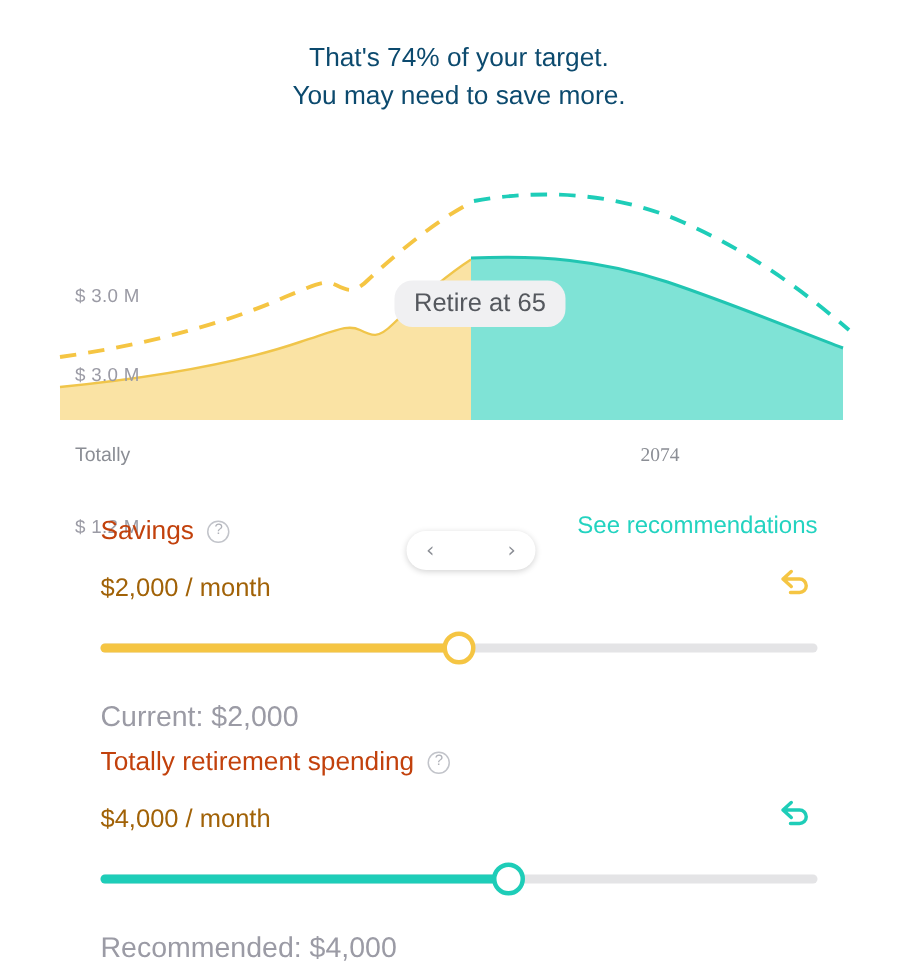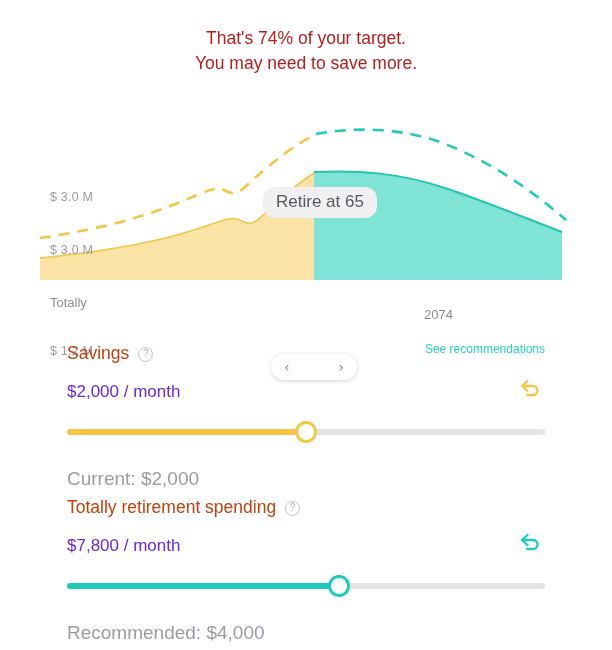--- a/index.html
+++ b/index.html
@@ -7,21 +7,21 @@
     width: 612px; height: 650px;
     background: #ffffff;
     font-family: "Liberation Sans", sans-serif;
     -webkit-font-smoothing: antialiased;
   }
   .page { position: relative; width: 612px; height: 650px; overflow: hidden; }
 
   
   .headline {
     position: absolute; top: 26px; left: 0; width: 612px;
-    text-align: center; color: #b91c1c;
+    text-align: center; color: #0c4a6e;
     font-size: 17.5px; line-height: 25px; font-weight: 400;
   }
   .headline div { white-space: pre; }
 
   
   .chart-wrap { position: absolute; left: 0; top: 90px; width: 484px; height: 200px; }
   .chart-svg { position: absolute; left: 0; top: 0; }
 
   .ylabel {
     position: absolute; left: 50px;
@@ -52,21 +52,21 @@
     font-family: "DejaVu Sans", sans-serif;
     cursor: pointer; user-select: none;
   }
 
   
   .legend {
     position: absolute; left: 0; top: 293px; width: 501px; height: 22px;
     color: #8b8e95; font-size: 13px;
   }
   .legend .lg-left  { position: absolute; left: 50px;  top: 2px; }
-  .legend .lg-right { position: absolute; right: 48px; top: 14px; }
+  .legend .lg-right { position: absolute; right: 48px; top: 2px; font-family: Liberation Serif, serif; }
   .legend .lg-mid   { position: absolute; left: 152px; top: 0; display: flex; align-items: center; gap: 0; }
   .lg-item { display: flex; align-items: center; }
   .lg-item + .lg-item { margin-left: 20px; }
   .lg-item .lg-text { margin-left: 9px; }
   .swatch-dashed, .swatch-solid { display: block; width: 26px; height: 3px; }
   .swatch-solid { background: #f5c543; border-radius: 2px; }
   .swatch-dashed {
     background: repeating-linear-gradient(to right,
       #f5c543 0px, #f5c543 8px, transparent 8px, transparent 14px);
   }
@@ -80,26 +80,26 @@
   .sec-title { color: #c2410c; font-size: 17.5px; font-weight: 400; }
   .help-icon {
     display: inline-flex; align-items: center; justify-content: center;
     width: 15px; height: 15px; margin-left: 9px; margin-top: 2px;
     border: 1px solid #c2c4ca; border-radius: 50%;
     color: #b0b2b9; font-size: 10px; line-height: 1;
     cursor: pointer; user-select: none;
   }
   .sec-link {
     position: absolute; right: 0; top: 2px;
-    color: #23d3c0; font-size: 12px; text-decoration: none; cursor: pointer;
+    color: #23d3c0; font-size: 16px; text-decoration: none; cursor: pointer;
     white-space: nowrap;
   }
 
   .sec-value-row { position: relative; height: 30px; margin-top: 11px; display: flex; align-items: center; }
-  .sec-value { color: #6d28d9; font-size: 17px; }
+  .sec-value { color: #a16207; font-size: 17px; }
   .undo-btn {
     position: absolute; right: 2px; top: 0px;
     width: 26px; height: 24px; cursor: pointer;
     display: flex; align-items: center; justify-content: center;
   }
 
   .slider { position: relative; margin-top: 14px; height: 22px; }
   .track {
     position: absolute; left: 0; top: 8px; width: 100%; height: 6px;
     background: #e4e4e6; border-radius: 3px;
@@ -188,21 +188,21 @@
     <div class="sec-note">Current: $2,000</div>
   </div>
 
   <div class="section sec-target">
     <div class="sec-head">
       <span class="sec-title">Totally retirement spending</span>
       <span class="help-icon">?</span>
     </div>
 
     <div class="sec-value-row">
-      <span class="sec-value">$7,800 / month</span>
+      <span class="sec-value">$4,000 / month</span>
       <span class="undo-btn">
         <svg width="24" height="20" viewBox="0 0 24 20">
           <path d="M4 7 L9.5 2 M4 7 L9.5 12 M4 7 L15 7 a4.5 4.5 0 0 1 0 9 L9 16" fill="none" stroke="#1ecdb8" stroke-width="2.3" stroke-linecap="round" stroke-linejoin="round"></path>
         </svg>
       </span>
     </div>
 
     <div class="slider">
       <div class="track"></div>
       <div class="fill fill-teal" style="width:57%"></div>

